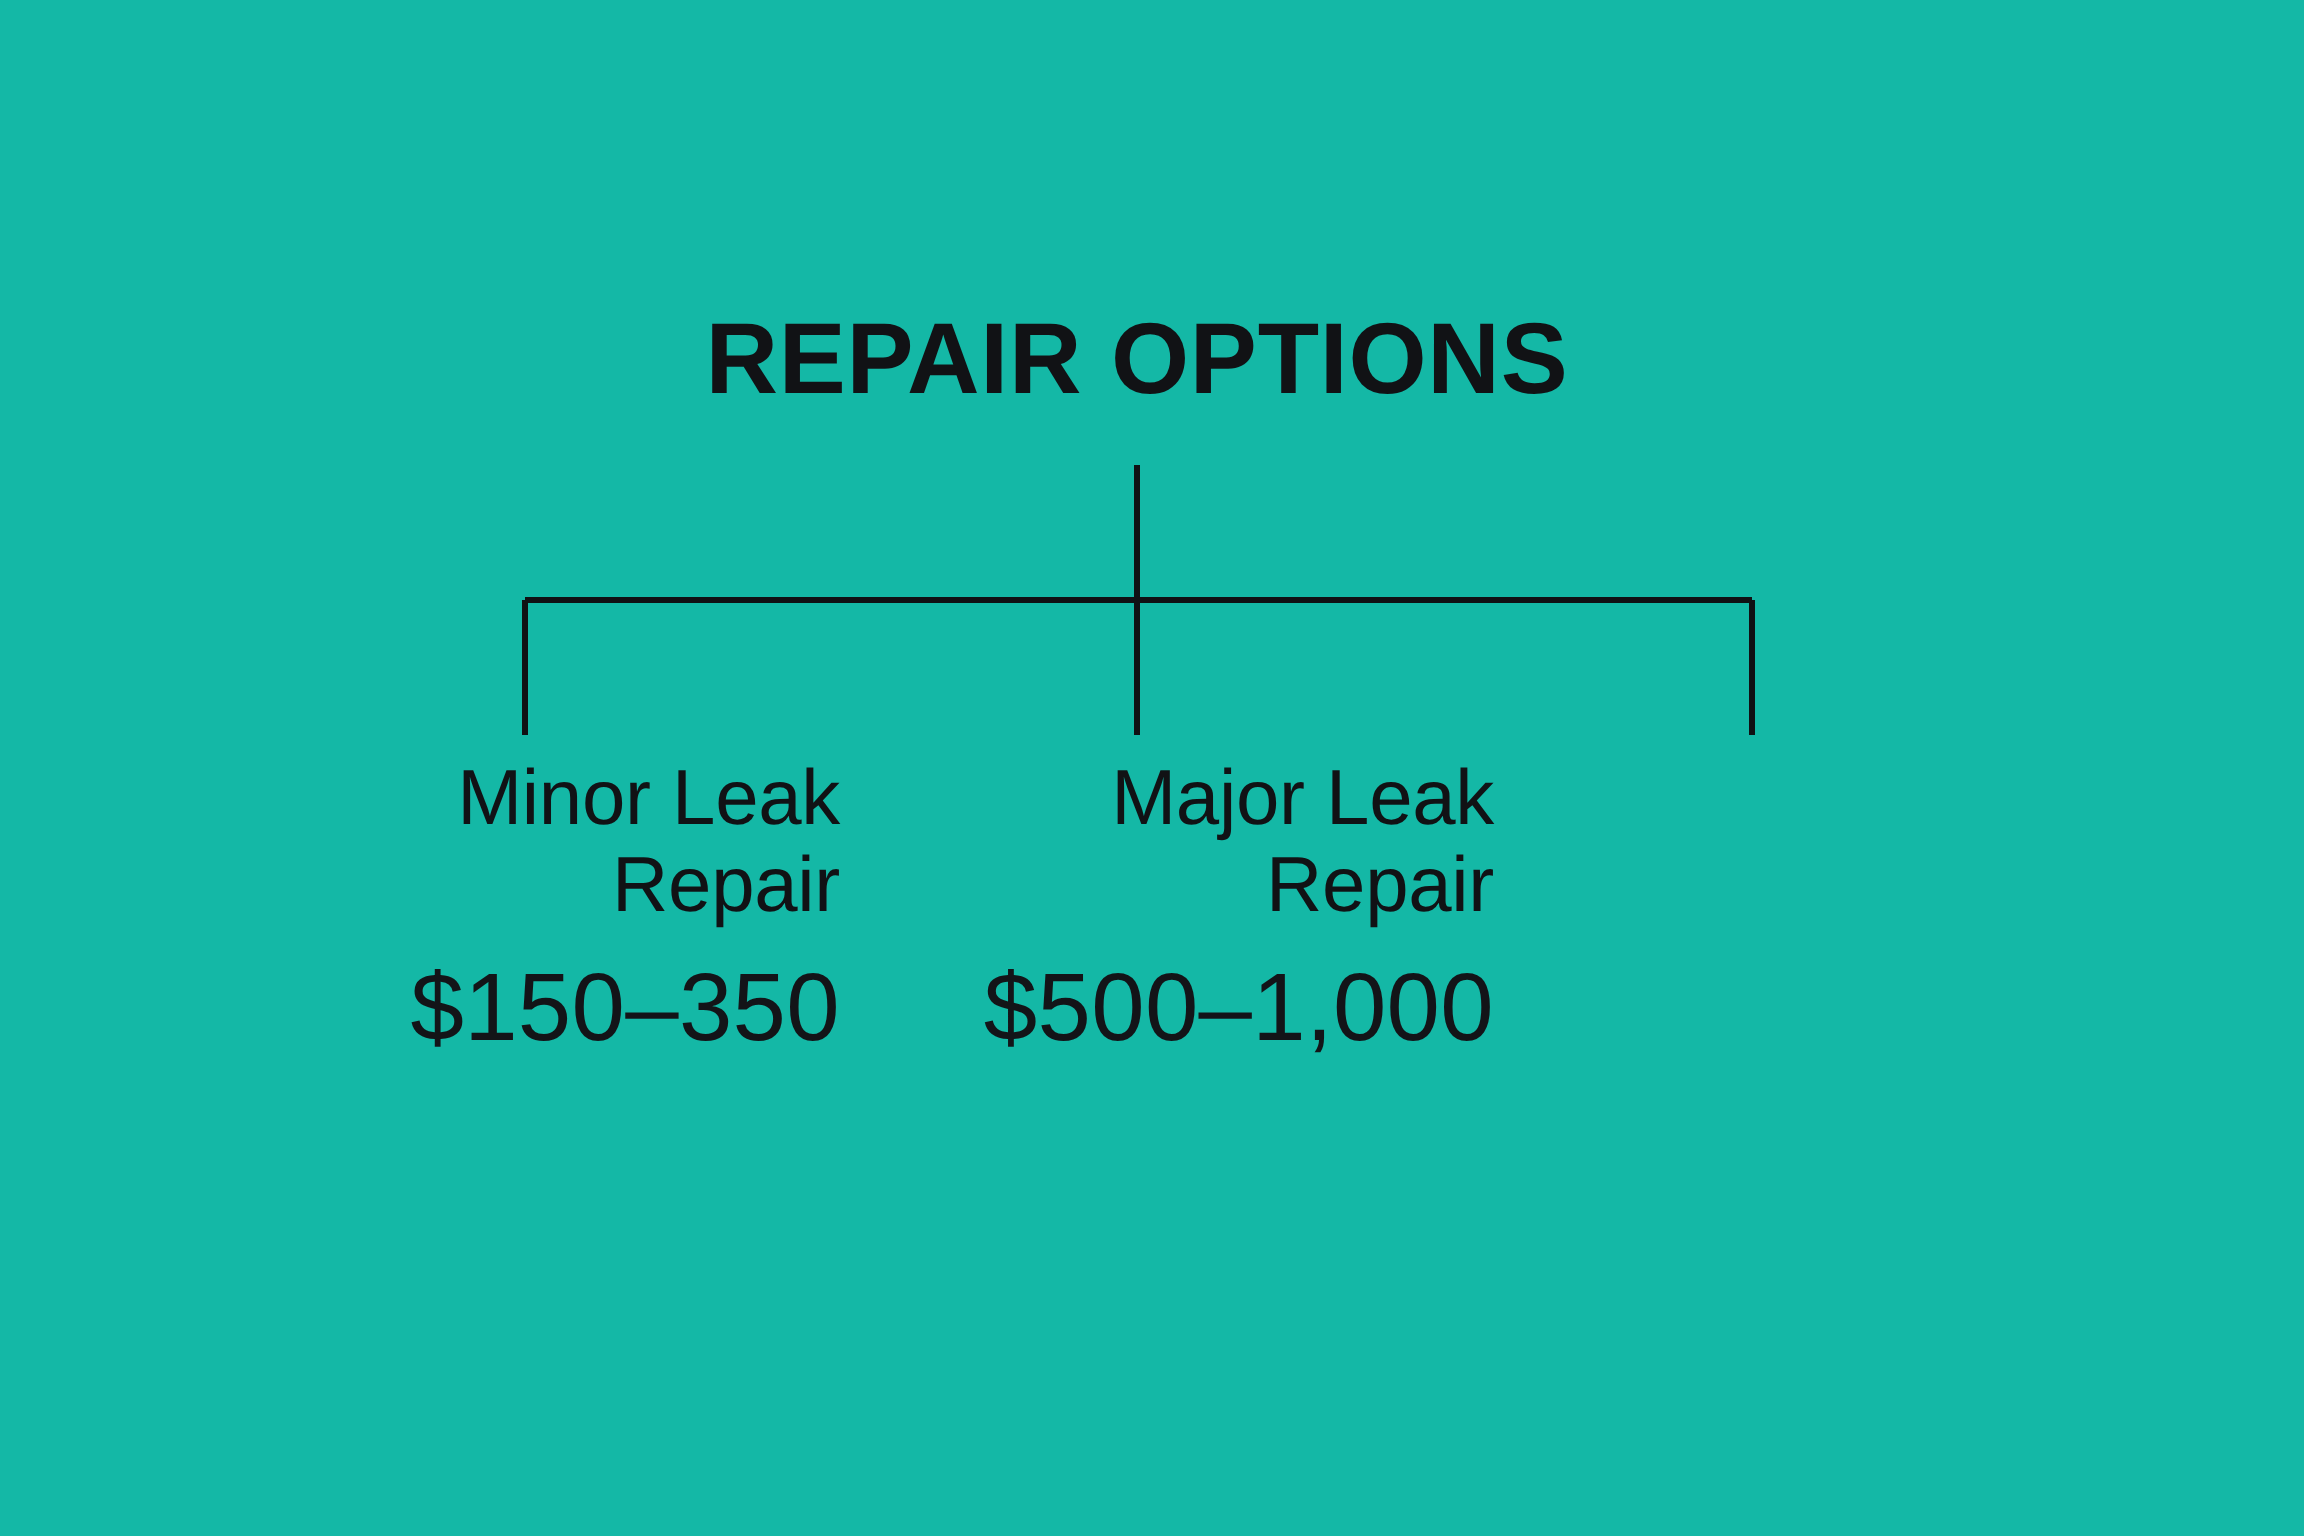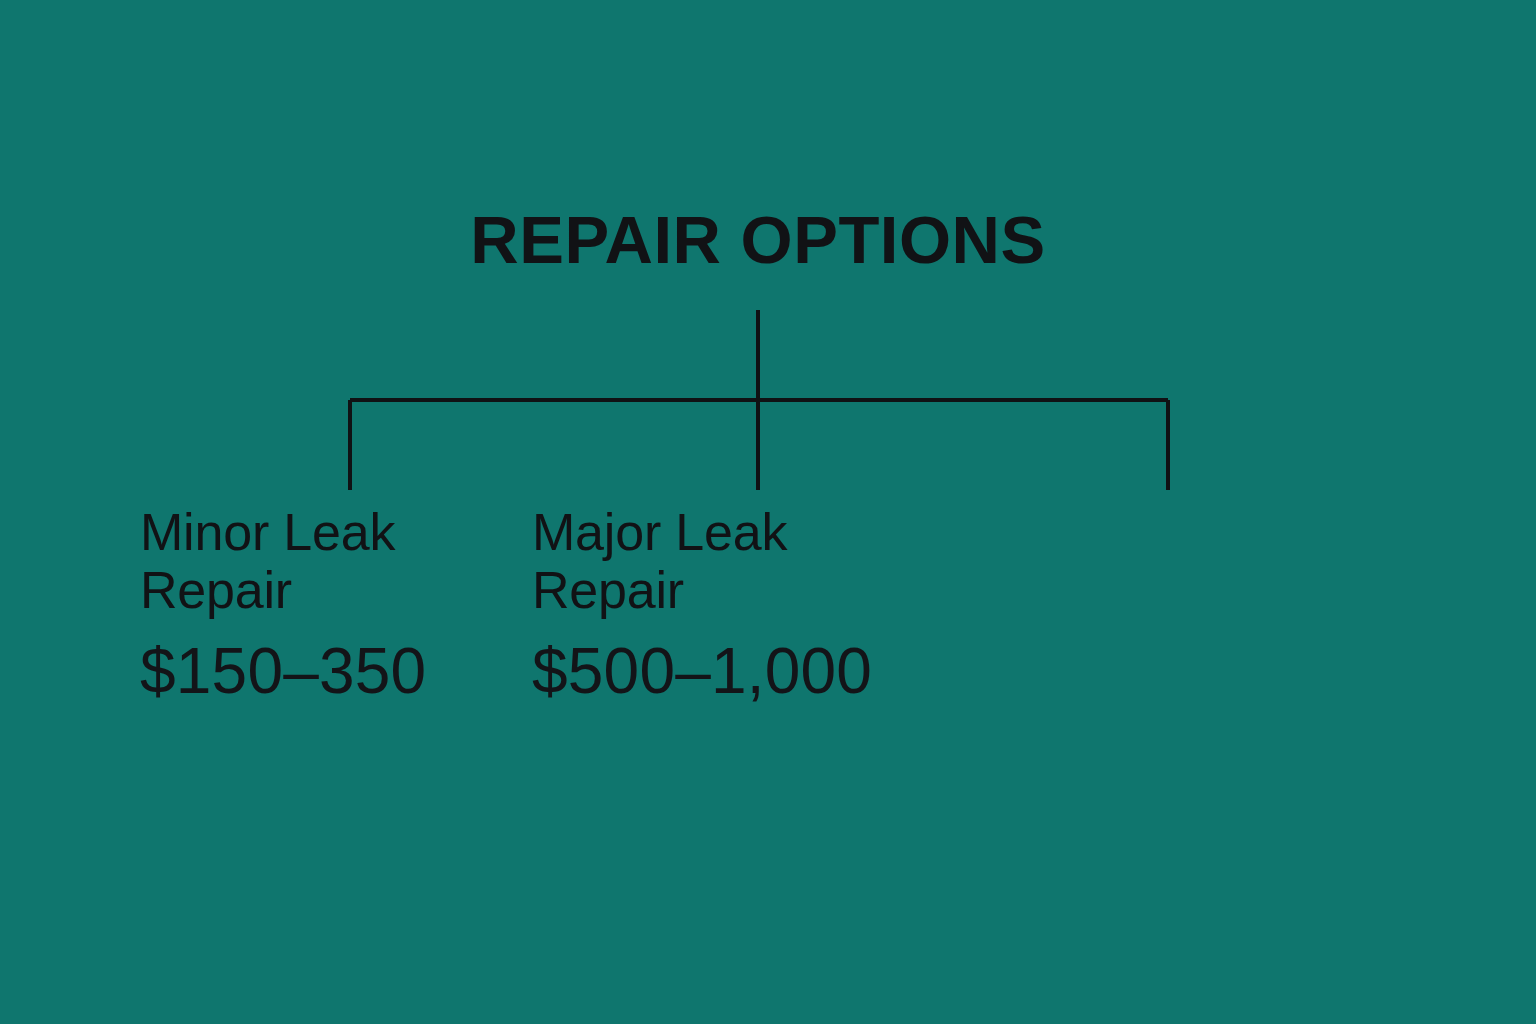--- a/index.html
+++ b/index.html
@@ -11,21 +11,21 @@
     height: 1024px;
     background: #fdfdfd;
     font-family: "Liberation Sans", sans-serif;
     overflow: hidden;
   }
 
   #canvas {
     position: relative;
     width: 1536px;
     height: 1024px;
-    background: #0f766e;
+    background: #14b8a6;
   }
 
   
   #diagram-title {
     position: absolute;
     left: 0;
     top: 206px;
     width: 1516px;
     text-align: center;
     font-size: 67px;
@@ -48,24 +48,24 @@
     stroke: #101114;
     stroke-width: 4;
     shape-rendering: crispEdges;
   }
 
   
   .branch {
     position: absolute;
     top: 503px;
     width: 420px;
-    text-align: left;
+    text-align: right;
   }
   #branch-0 { left: 140px; }
-  #branch-1 { left: 532px; }
+  #branch-1 { left: 576px; }
   #branch-2 { left: 962px; }
 
   .branch-label {
     font-size: 52px;
     font-weight: 500;
     color: #111215;
     line-height: 1.12;
     letter-spacing: -0.2px;
     white-space: pre-line;
   }

